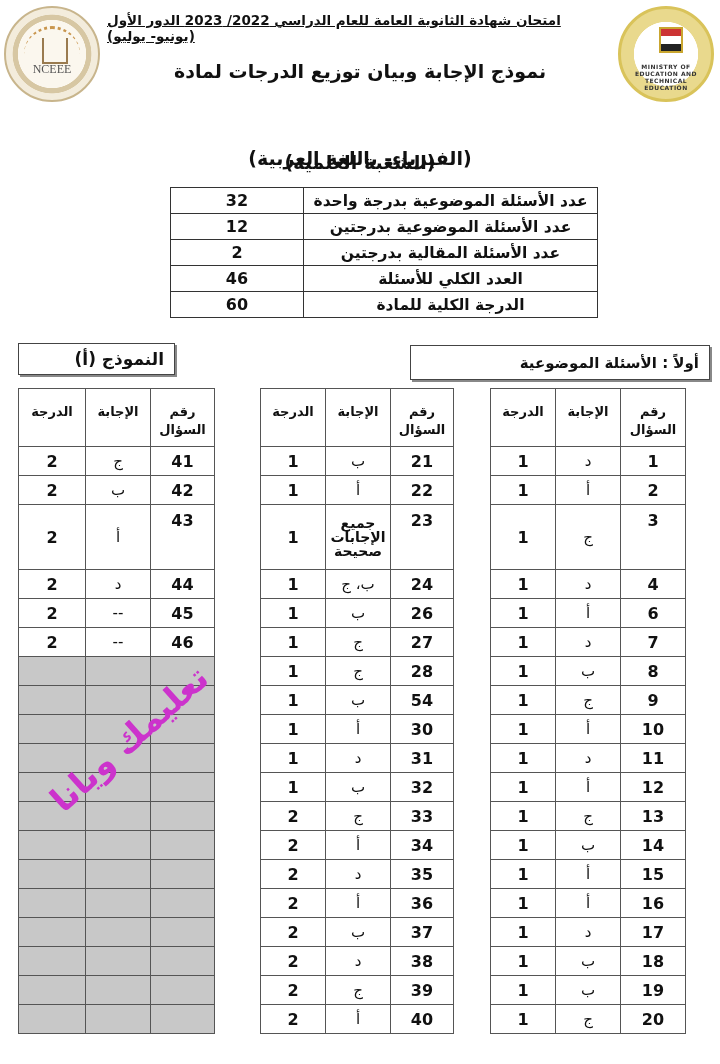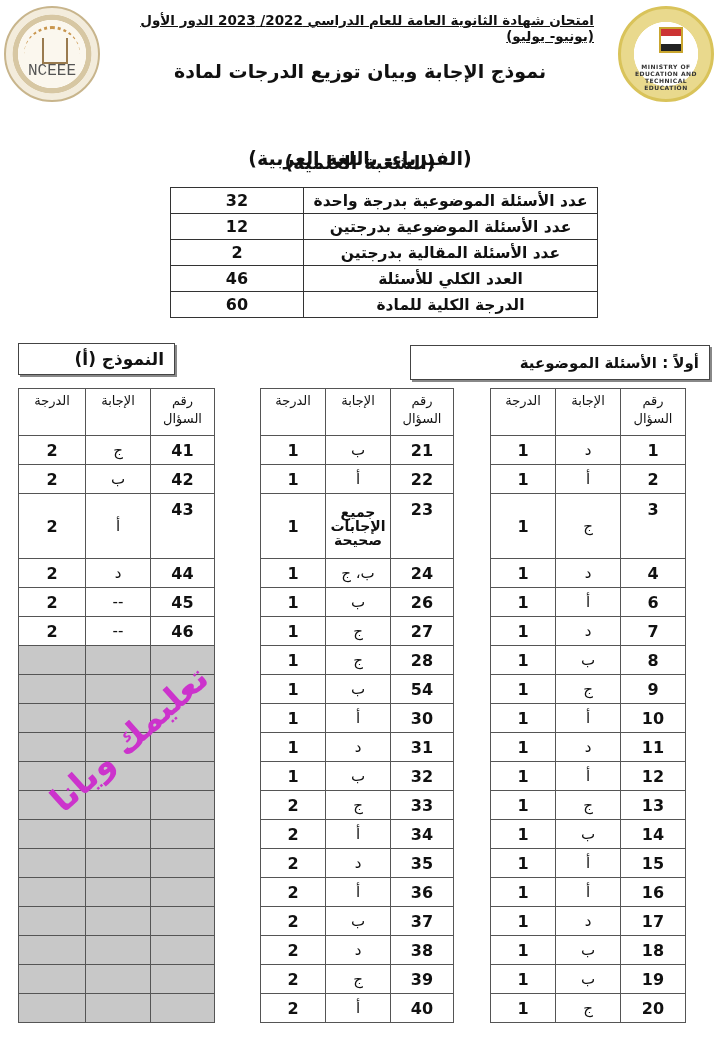--- a/index.html
+++ b/index.html
@@ -2,42 +2,42 @@
 <html><head>
 <meta charset="utf-8">
 <style>
   html, body { margin:0; padding:0; background:#fff; }
   body { width:720px; height:1064px; position:relative; overflow:hidden;
          font-family:"DejaVu Sans", "Liberation Sans", sans-serif; color:#111; }
   .logo { position:absolute; top:6px; width:96px; height:96px; border-radius:50%; }
   .logo-left { left:4px; background:radial-gradient(circle at 50% 50%, #fbf7ee 0 52%, #d7c7a3 53% 60%, #f3ecdc 61% 100%); border:2px solid #c8b58c; box-sizing:border-box; }
   .logo-left .rays { position:absolute; left:18px; top:18px; width:56px; height:30px; border-top:3px dotted #c9964e; border-radius:40px 40px 0 0; }
   .logo-left .scale { position:absolute; left:36px; top:30px; width:22px; height:24px; border:2px solid #9a7b4f; border-top:none; }
-  .logo-left .txt { position:absolute; left:0; right:0; top:54px; text-align:center; font-family:Liberation Mono, monospace; font-size:16px; color:#555; }
+  .logo-left .txt { position:absolute; left:0; right:0; top:54px; text-align:center; font-family:Liberation Serif, serif; font-size:12px; color:#555; }
   .logo-right { right:6px; background:radial-gradient(circle at 50% 50%, #fff 0 50%, #e9d98d 51% 100%); border:3px solid #d9c35a; box-sizing:border-box; }
   .logo-right .eagle { position:absolute; left:38px; top:18px; width:20px; height:22px; background:linear-gradient(#c33 0 33%, #fff 33% 66%, #222 66%); border:2px solid #c9a630; }
   .logo-right .ring { position:absolute; left:4px; right:4px; bottom:8px; text-align:center; font-size:6px; font-weight:bold; color:#333; letter-spacing:0.5px; }
 
-  .header-line { position:absolute; top:12px; left:94px; width:500px; text-align:right; direction:rtl;
+  .header-line { position:absolute; top:12px; left:107px; width:500px; text-align:left; direction:rtl;
                  font-size:13.5px; font-weight:bold; text-decoration:underline; }
   .title { position:absolute; left:110px; width:500px; text-align:center; direction:rtl; font-weight:bold; font-size:19px; }
 
   table.summary { position:absolute; left:170px; top:187px; width:428px; border-collapse:collapse; direction:rtl; }
   table.summary td { border:1.5px solid #333; height:25px; padding:0 6px; font-weight:bold; font-size:15.5px; text-align:center; }
   table.summary td.val { width:120px; font-size:16px; }
 
   .box { position:absolute; border:1.5px solid #444; box-shadow:2px 2px 0 #888; direction:rtl; font-weight:bold; font-size:15px; box-sizing:border-box; display:flex; align-items:center; padding:0 10px;text-align:center; }
   .box-model { left:18px; top:343px; width:157px; height:32px; font-size:17px; justify-content:flex-start; }
   .box-objective { left:410px; top:345px; width:300px; height:35px; }
 
   table.answers { position:absolute; left:18px; top:388px; border-collapse:collapse; table-layout:fixed; }
   table.answers td { border:1.5px solid #555; text-align:center; font-weight:bold; font-size:16px; padding:0; height:28px; }
   table.answers td.ans { font-weight:normal; font-size:15px; }
   table.answers td.ans.small { font-size:14px; line-height:14px; font-weight:bold; }
-  table.answers tr.hdr td { height:43px; font-size:13px; font-weight:normal; vertical-align:top; padding-top:3px; line-height:18px;margin-top:44px; }
+  table.answers tr.hdr td { height:43px; font-size:13px; font-weight:bold; vertical-align:top; padding-top:14px; line-height:18px;margin-top:44px; }
   table.answers tr.tall td { height:58px; }
   table.answers td.qnum.top { vertical-align:top; padding-top:6px; }
   table.answers td.sp { border-top:none; border-bottom:none; background:#fff; }
   table.answers td.gray { background:#c8c8c8; }
   table.answers td.section { font-size:13.5px; direction:rtl; }
 
   .watermark { position:absolute; left:42px; top:790px; font-size:34px; font-weight:bold; color:#cc33cc;
                transform:rotate(-42deg); transform-origin:left top; white-space:nowrap; direction:rtl; }
 </style>
 </head>

